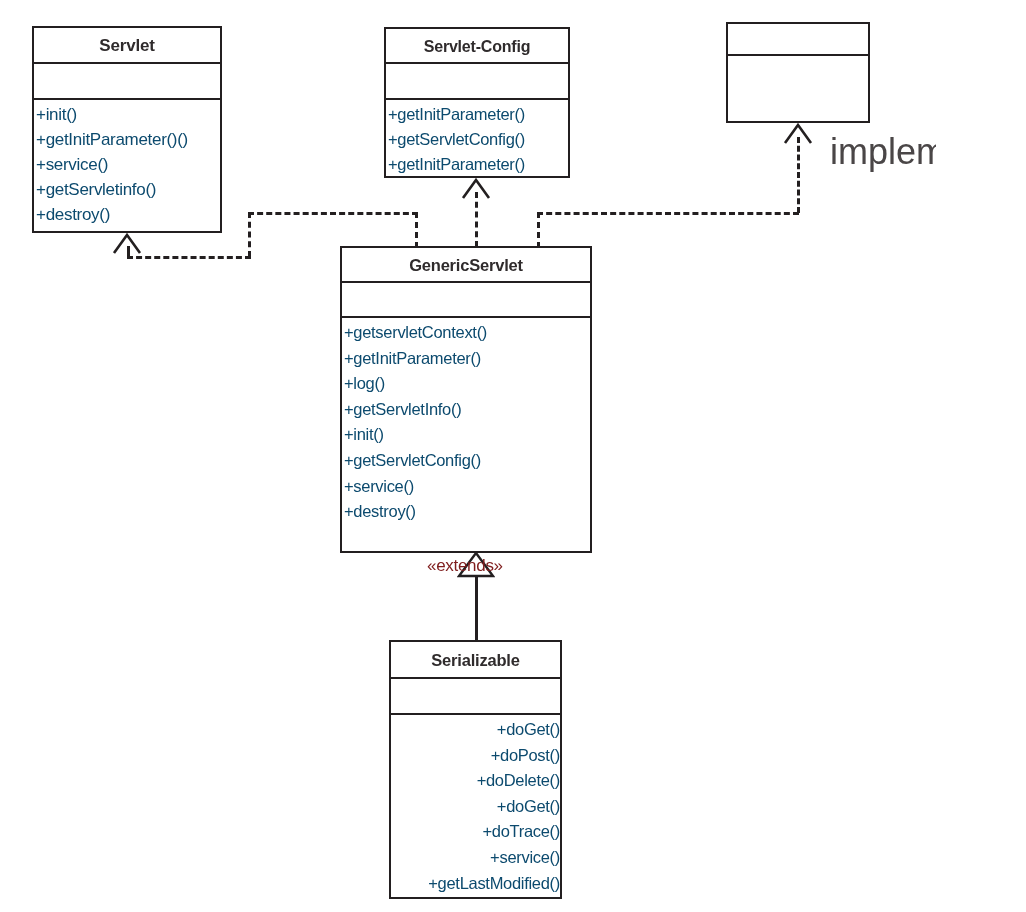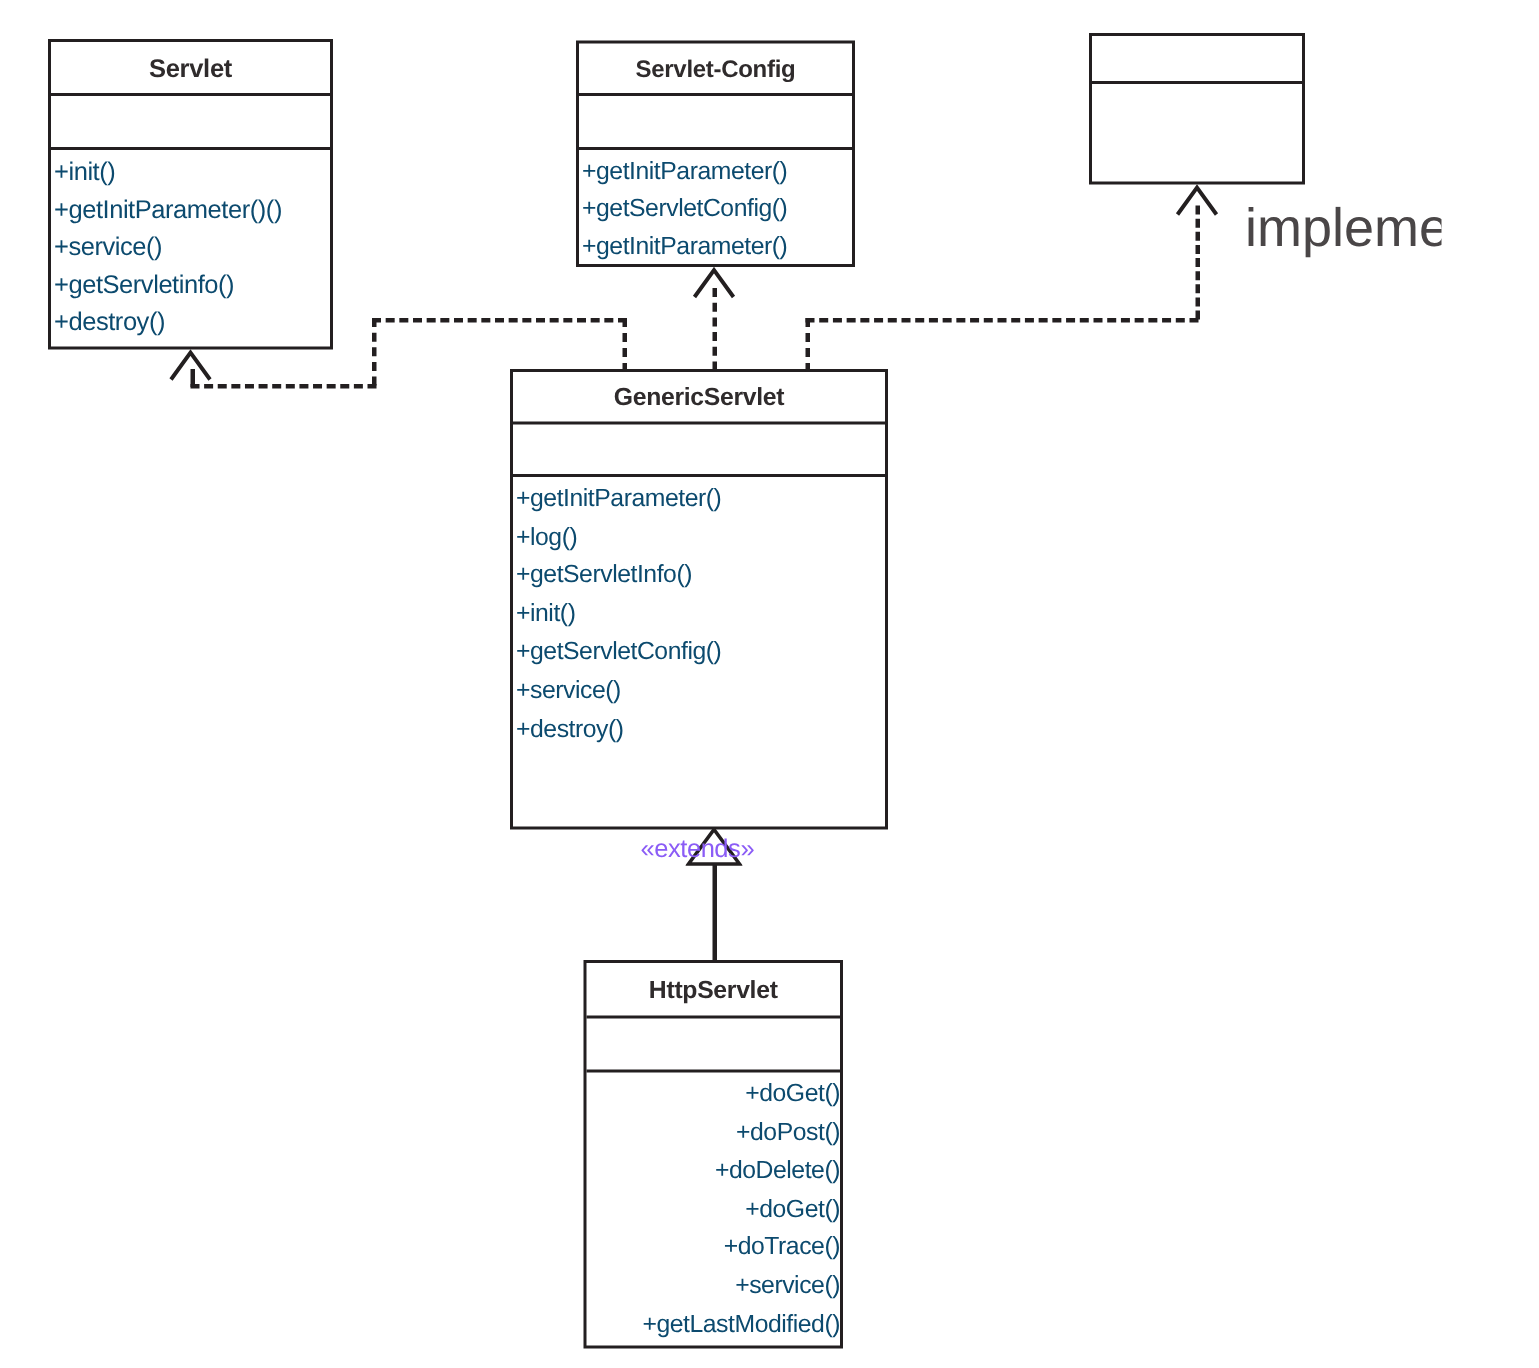--- a/index.html
+++ b/index.html
@@ -7,21 +7,20 @@
     padding: 0;
     background: #ffffff;
   }
   #canvas {
     position: relative;
     width: 936px;
     height: 912px;
     background: #ffffff;
     font-family: "Liberation Sans", sans-serif;
     overflow: hidden;
-    padding-left: 25px;
   }
 
   
   .uml-class {
     position: absolute;
     box-sizing: border-box;
     border: 2px solid #231f20;
     background: #ffffff;
   }
   .uml-title {
@@ -115,21 +114,21 @@
     left: 830px;
     top: 131px;
     font-size: 36px;
     color: #4a4647;
     letter-spacing: 0px;
   }
   #label-extends {
     left: 427px;
     top: 556px;
     font-size: 17px;
-    color: #8b5cf6;
+    color: #7f1d1d;
     letter-spacing: -0.3px;
   }
 </style>
 </head>
 <body>
 
 <div id="canvas">
 
   <div class="uml-class" id="box-servlet">
     <div class="uml-title">Servlet</div>
@@ -155,32 +154,33 @@
 
   <div class="uml-class" id="box-serializable">
     <div class="uml-attrs"></div>
     <div class="uml-ops"></div>
   </div>
 
   <div class="uml-class" id="box-generic-servlet">
     <div class="uml-title">GenericServlet</div>
     <div class="uml-attrs"></div>
     <div class="uml-ops">
+      <div class="uml-op">+getservletContext()</div>
       <div class="uml-op">+getInitParameter()</div>
       <div class="uml-op">+log()</div>
       <div class="uml-op">+getServletInfo()</div>
       <div class="uml-op">+init()</div>
       <div class="uml-op">+getServletConfig()</div>
       <div class="uml-op">+service()</div>
       <div class="uml-op">+destroy()</div>
     </div>
   </div>
 
   <div class="uml-class" id="box-http-servlet">
-    <div class="uml-title">HttpServlet</div>
+    <div class="uml-title">Serializable</div>
     <div class="uml-attrs"></div>
     <div class="uml-ops">
       <div class="uml-op">+doGet()</div>
       <div class="uml-op">+doPost()</div>
       <div class="uml-op">+doDelete()</div>
       <div class="uml-op">+doGet()</div>
       <div class="uml-op">+doTrace()</div>
       <div class="uml-op">+service()</div>
       <div class="uml-op">+getLastModified()</div>
     </div>

